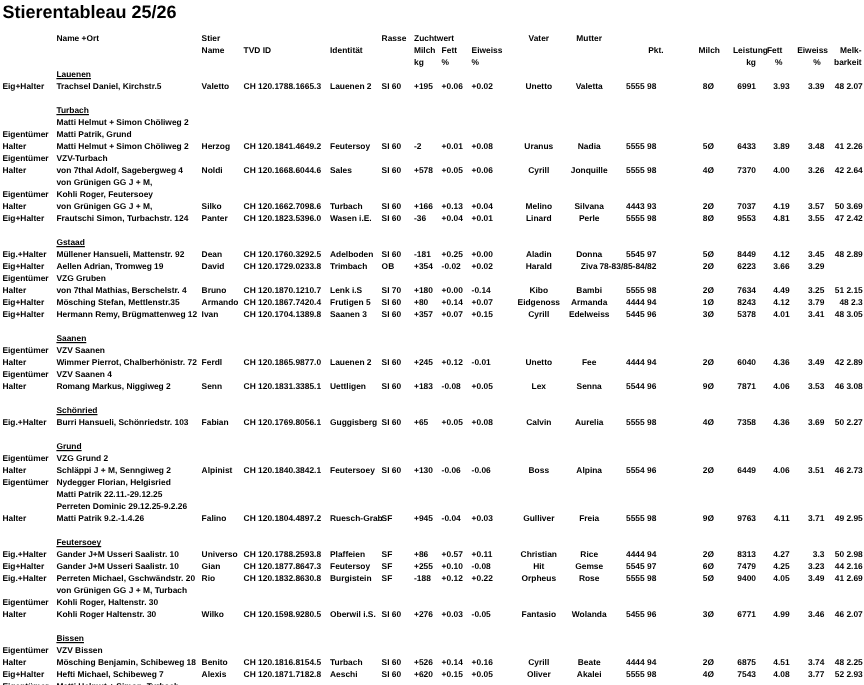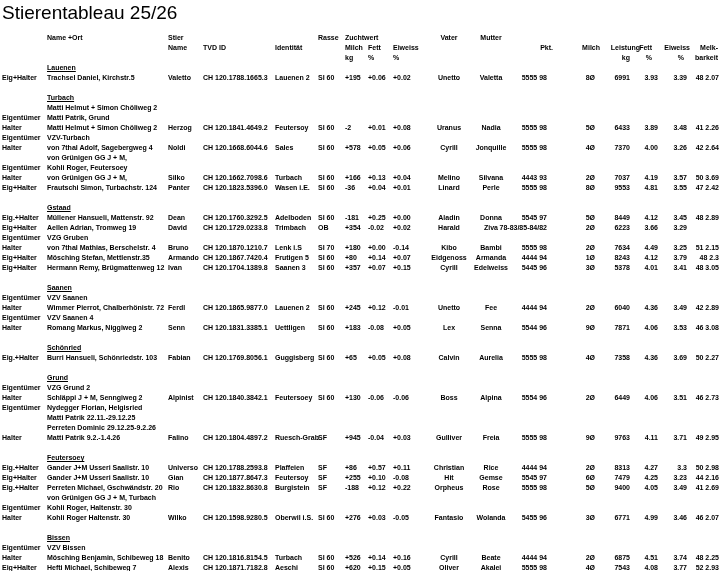--- a/index.html
+++ b/index.html
@@ -3,21 +3,21 @@
 <meta charset="utf-8">
 <style>
   html,body { margin:0; padding:0; }
   body {
     width:720px; height:571px; overflow:hidden;
     background:#ffffff; color:#000;
     font-family:"Liberation Sans", sans-serif;
     font-weight:bold;
   }
   #doc { position:relative; width:720px; }
-  .title { font-size:19px; font-weight:normal; padding:2px 0 0 2px; }
+  .title { font-size:15px; font-weight:bold; padding:2px 0 0 2px; }
   .hdrblock { margin-top:9px; }
   .hdr, .row { position:relative; height:10px; font-size:7px; line-height:10px; }
   .cell { position:absolute; top:0; white-space:nowrap; }
   
   .f-role   { left:2px; }
   .f-name   { left:47px; }
   .f-bull   { left:168px; }
   .f-tvd    { left:203px; }
   .f-ident  { left:275px; }
   .f-rasse  { left:318px; }

